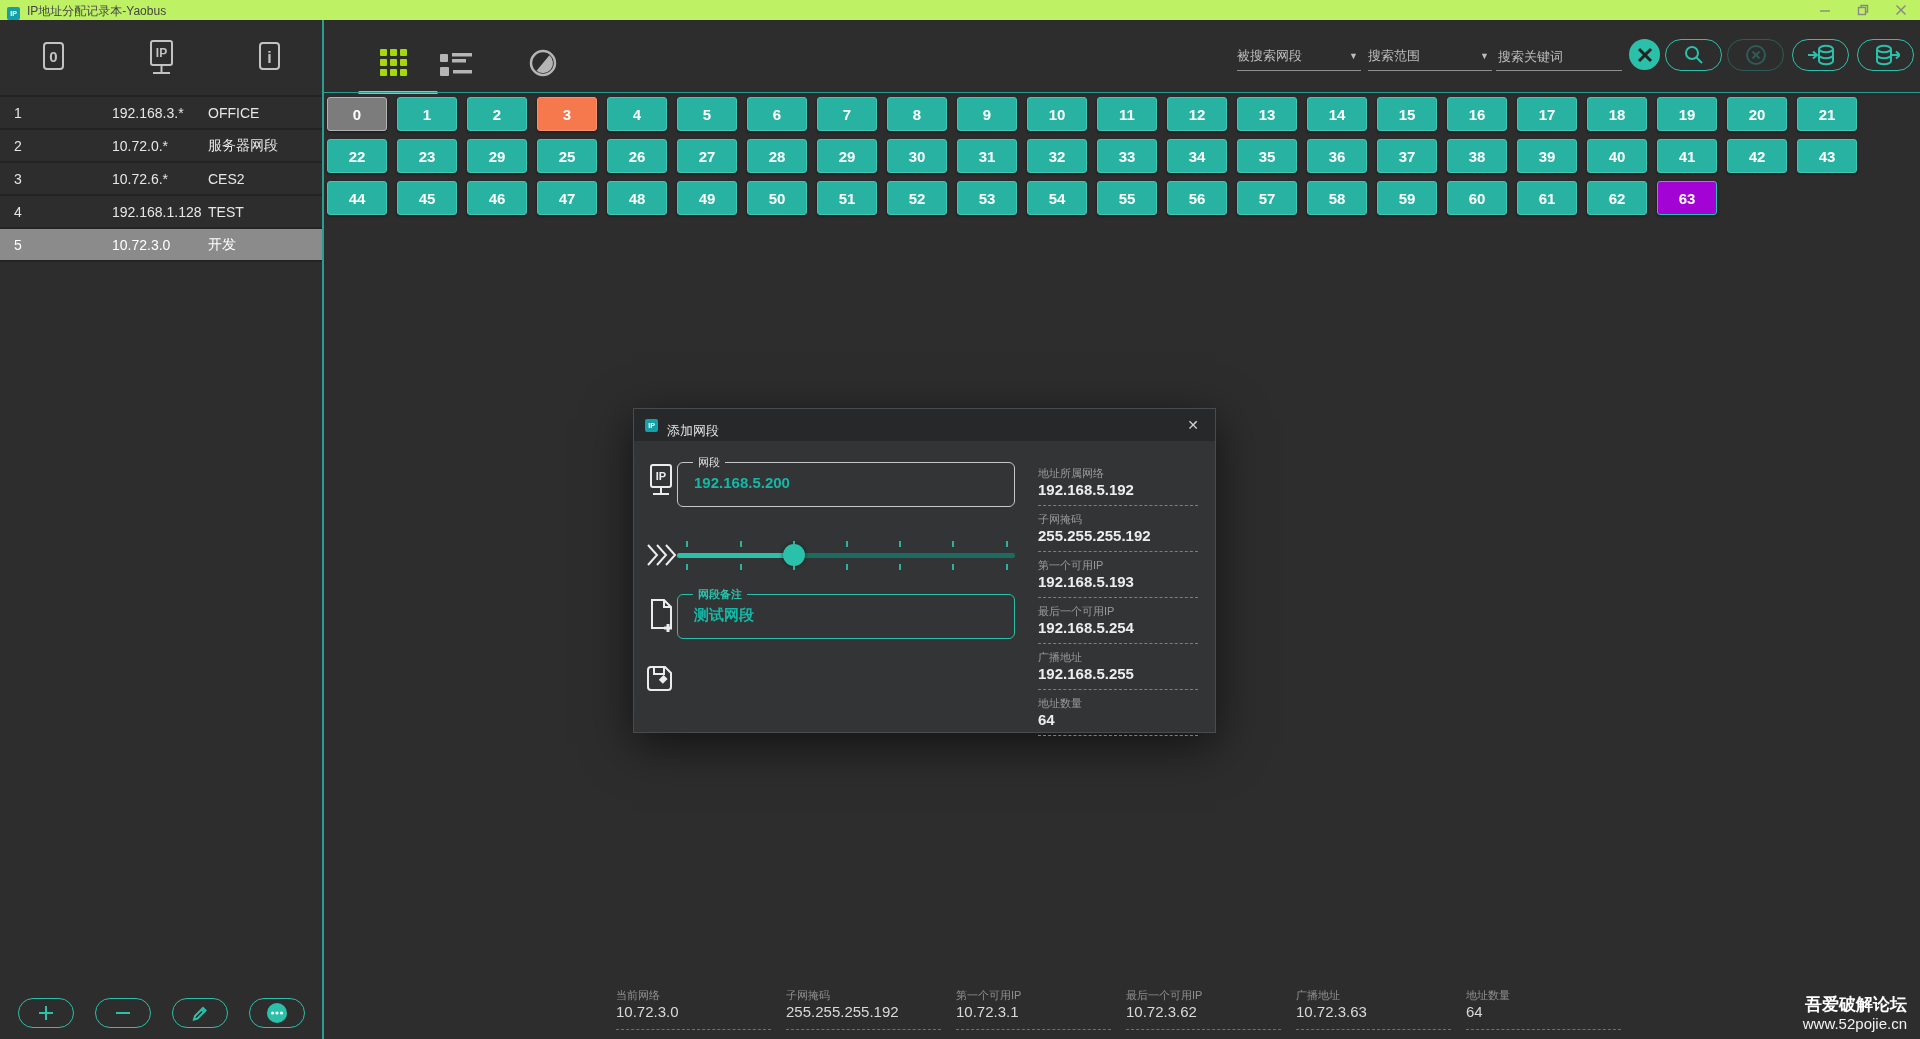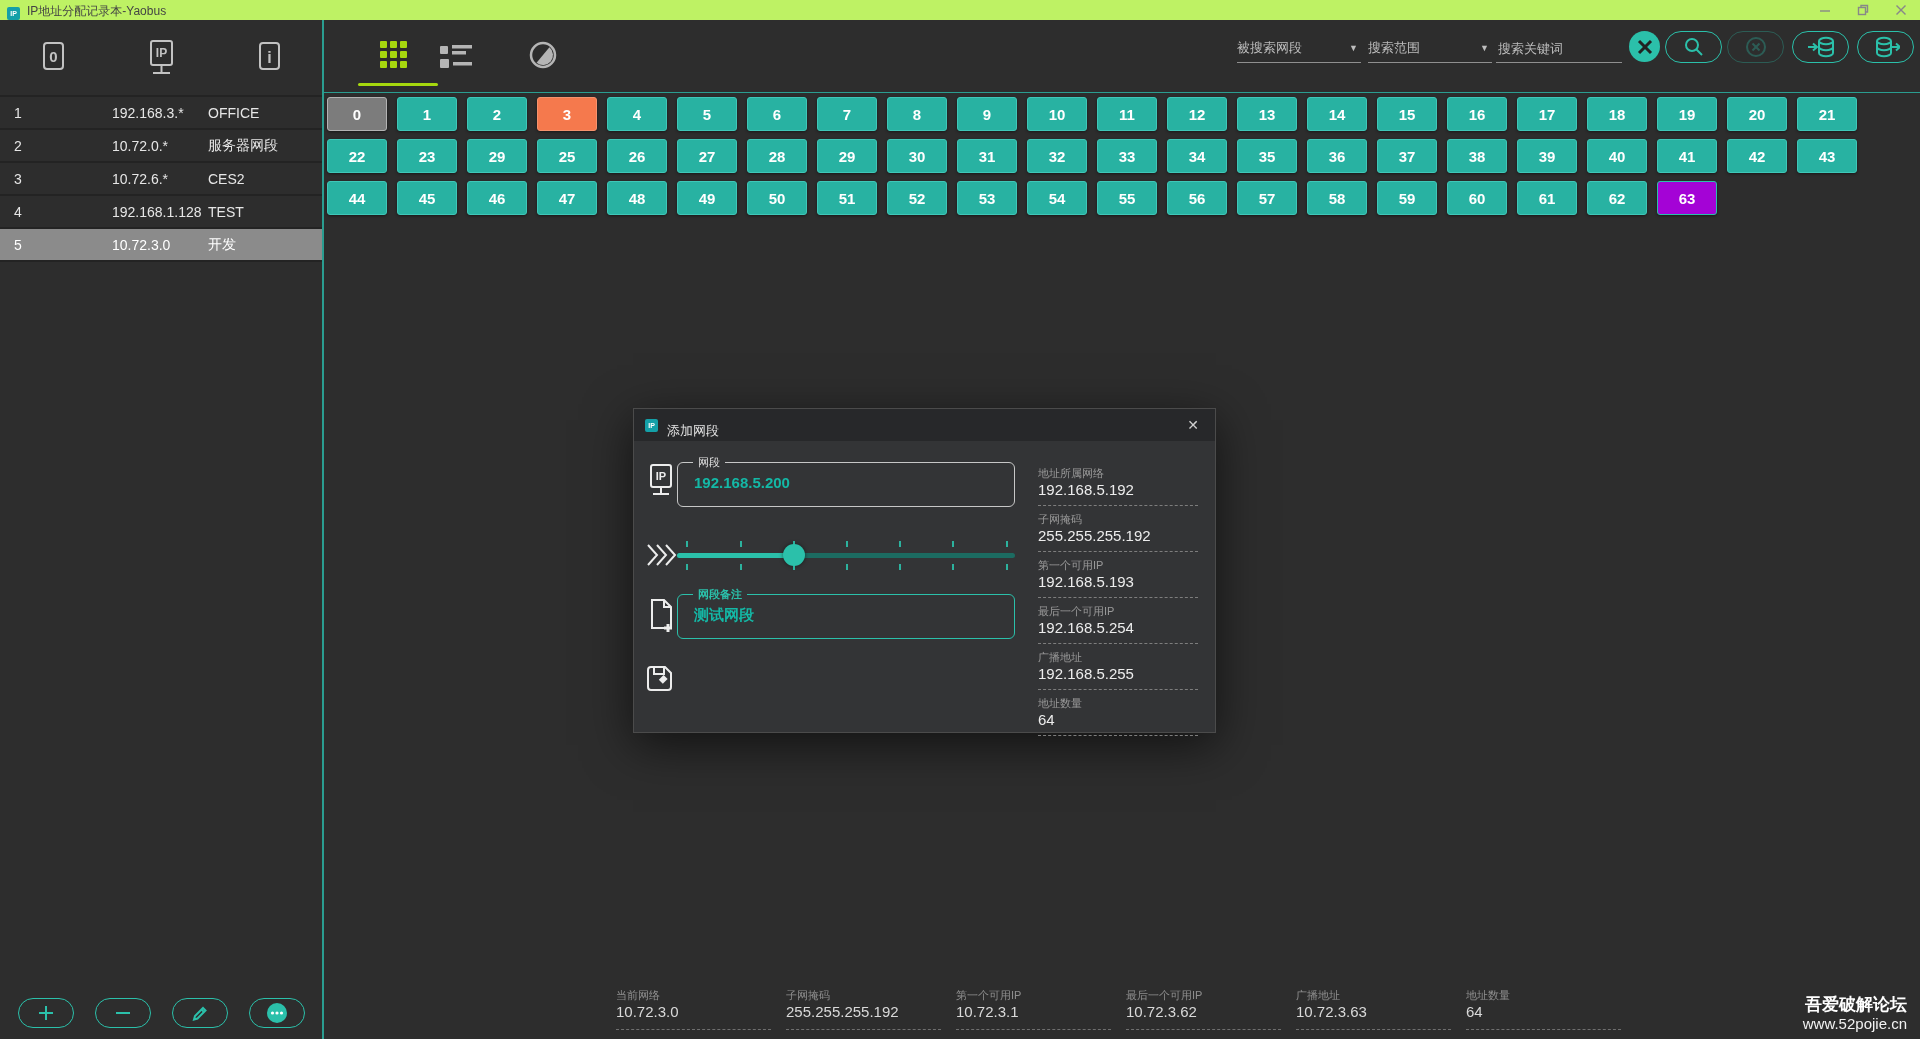--- a/index.html
+++ b/index.html
@@ -22,21 +22,21 @@
   #network-list{position:absolute;left:0;top:75px;width:322px;border-top:2px solid #232323;}
   .net-row{height:31px;border-bottom:2px solid #232323;display:flex;align-items:center;font-size:14px;color:#e6e6e6;}
   .net-row.selected{background:#8b8b8b;color:#ffffff;}
   .net-idx{width:98px;padding-left:14px;}
   .net-ip{width:96px;}
   .net-name{padding-left:0px;}
   #side-actions{position:absolute;left:0;top:978px;width:322px;display:flex;gap:21px;padding-left:18px;box-sizing:border-box;}
   .pill-btn{width:56px;height:30px;border:1.5px solid var(--accent);border-radius:16px;display:flex;align-items:center;justify-content:center;background:transparent;}
   .pill-btn svg{stroke:var(--accent);fill:none;stroke-width:2;}
   
-  #toolbar{position:absolute;left:324px;top:20px;width:1596px;height:72px;}
+  #toolbar{position:absolute;left:324px;top:28px;width:1596px;height:72px;}
   #tab-grid{position:absolute;left:30px;top:20px;width:80px;height:46px;display:flex;justify-content:center;}
   #tab-grid .underline{position:absolute;left:4px;bottom:0;width:80px;height:3px;background:var(--active_green);border-radius:2px;}
   #tab-list{position:absolute;left:114px;top:24px;width:36px;height:26px;}
   #tab-theme{position:absolute;left:204px;top:20px;width:30px;height:30px;}
   .hairline{position:absolute;left:324px;top:92px;width:1596px;height:1px;background:#2a9d90;}
   .ubox{position:absolute;top:14px;height:28px;border-bottom:1px solid #8f8f8f;color:#bdbdbd;font-size:13px;display:flex;align-items:center;}
   .ubox .caret{margin-left:auto;font-size:9px;color:#bdbdbd;padding-right:3px;}
   #search-segment{left:913px;width:124px;}
   #search-scope{left:1044px;width:124px;}
   #search-keyword{left:1172px;width:126px;}
@@ -76,21 +76,21 @@
   #slider{position:absolute;left:43px;top:124px;width:338px;height:44px;}
   #slider .track{position:absolute;left:0;top:20px;width:100%;height:5px;background:#1c6b61;border-radius:3px;}
   #slider .fill{position:absolute;left:0;top:20px;height:5px;background:var(--accent);border-radius:3px;}
   #slider .thumb{position:absolute;top:11px;width:22px;height:22px;border-radius:50%;background:var(--accent);box-shadow:0 0 4px rgba(0,0,0,.5);}
   #slider .tick{position:absolute;width:2px;height:6px;background:var(--accent);opacity:.9;}
   #btn-save{position:absolute;left:43px;top:250px;width:338px;height:52px;border:1.5px solid var(--accent);border-radius:6px;background:transparent;
             display:flex;align-items:center;justify-content:center;gap:9px;color:var(--accent);font-size:15px;font-weight:bold;font-family:inherit;}
   #dialog-info{position:absolute;left:404px;top:58px;width:160px;}
   .info-item{padding-bottom:6px;margin-bottom:7px;border-bottom:1px dashed #7d7d7d;}
   .info-label{font-size:11px;color:#9a9a9a;line-height:13px;}
-  .info-value{font-size:15px;color:#ededed;font-weight:normal;line-height:19px;}
+  .info-value{font-size:15px;color:#ededed;font-weight:bold;line-height:19px;}
   
   #status-bar{position:absolute;left:616px;top:988px;display:flex;gap:15px;}
   .status-item{width:155px;padding-bottom:8px;border-bottom:1px dashed #6f6f6f;}
   .status-label{font-size:11px;color:#8f8f8f;line-height:14px;}
   .status-value{font-size:15px;color:#d9d9d9;line-height:19px;}
   
   #watermark{position:absolute;right:13px;bottom:6px;text-align:right;color:#fff;}
   #watermark .wm1{font-size:17px;font-weight:bold;line-height:20px;}
   #watermark .wm2{font-size:15px;line-height:18px;color:#f2f2f2;}
 </style>

